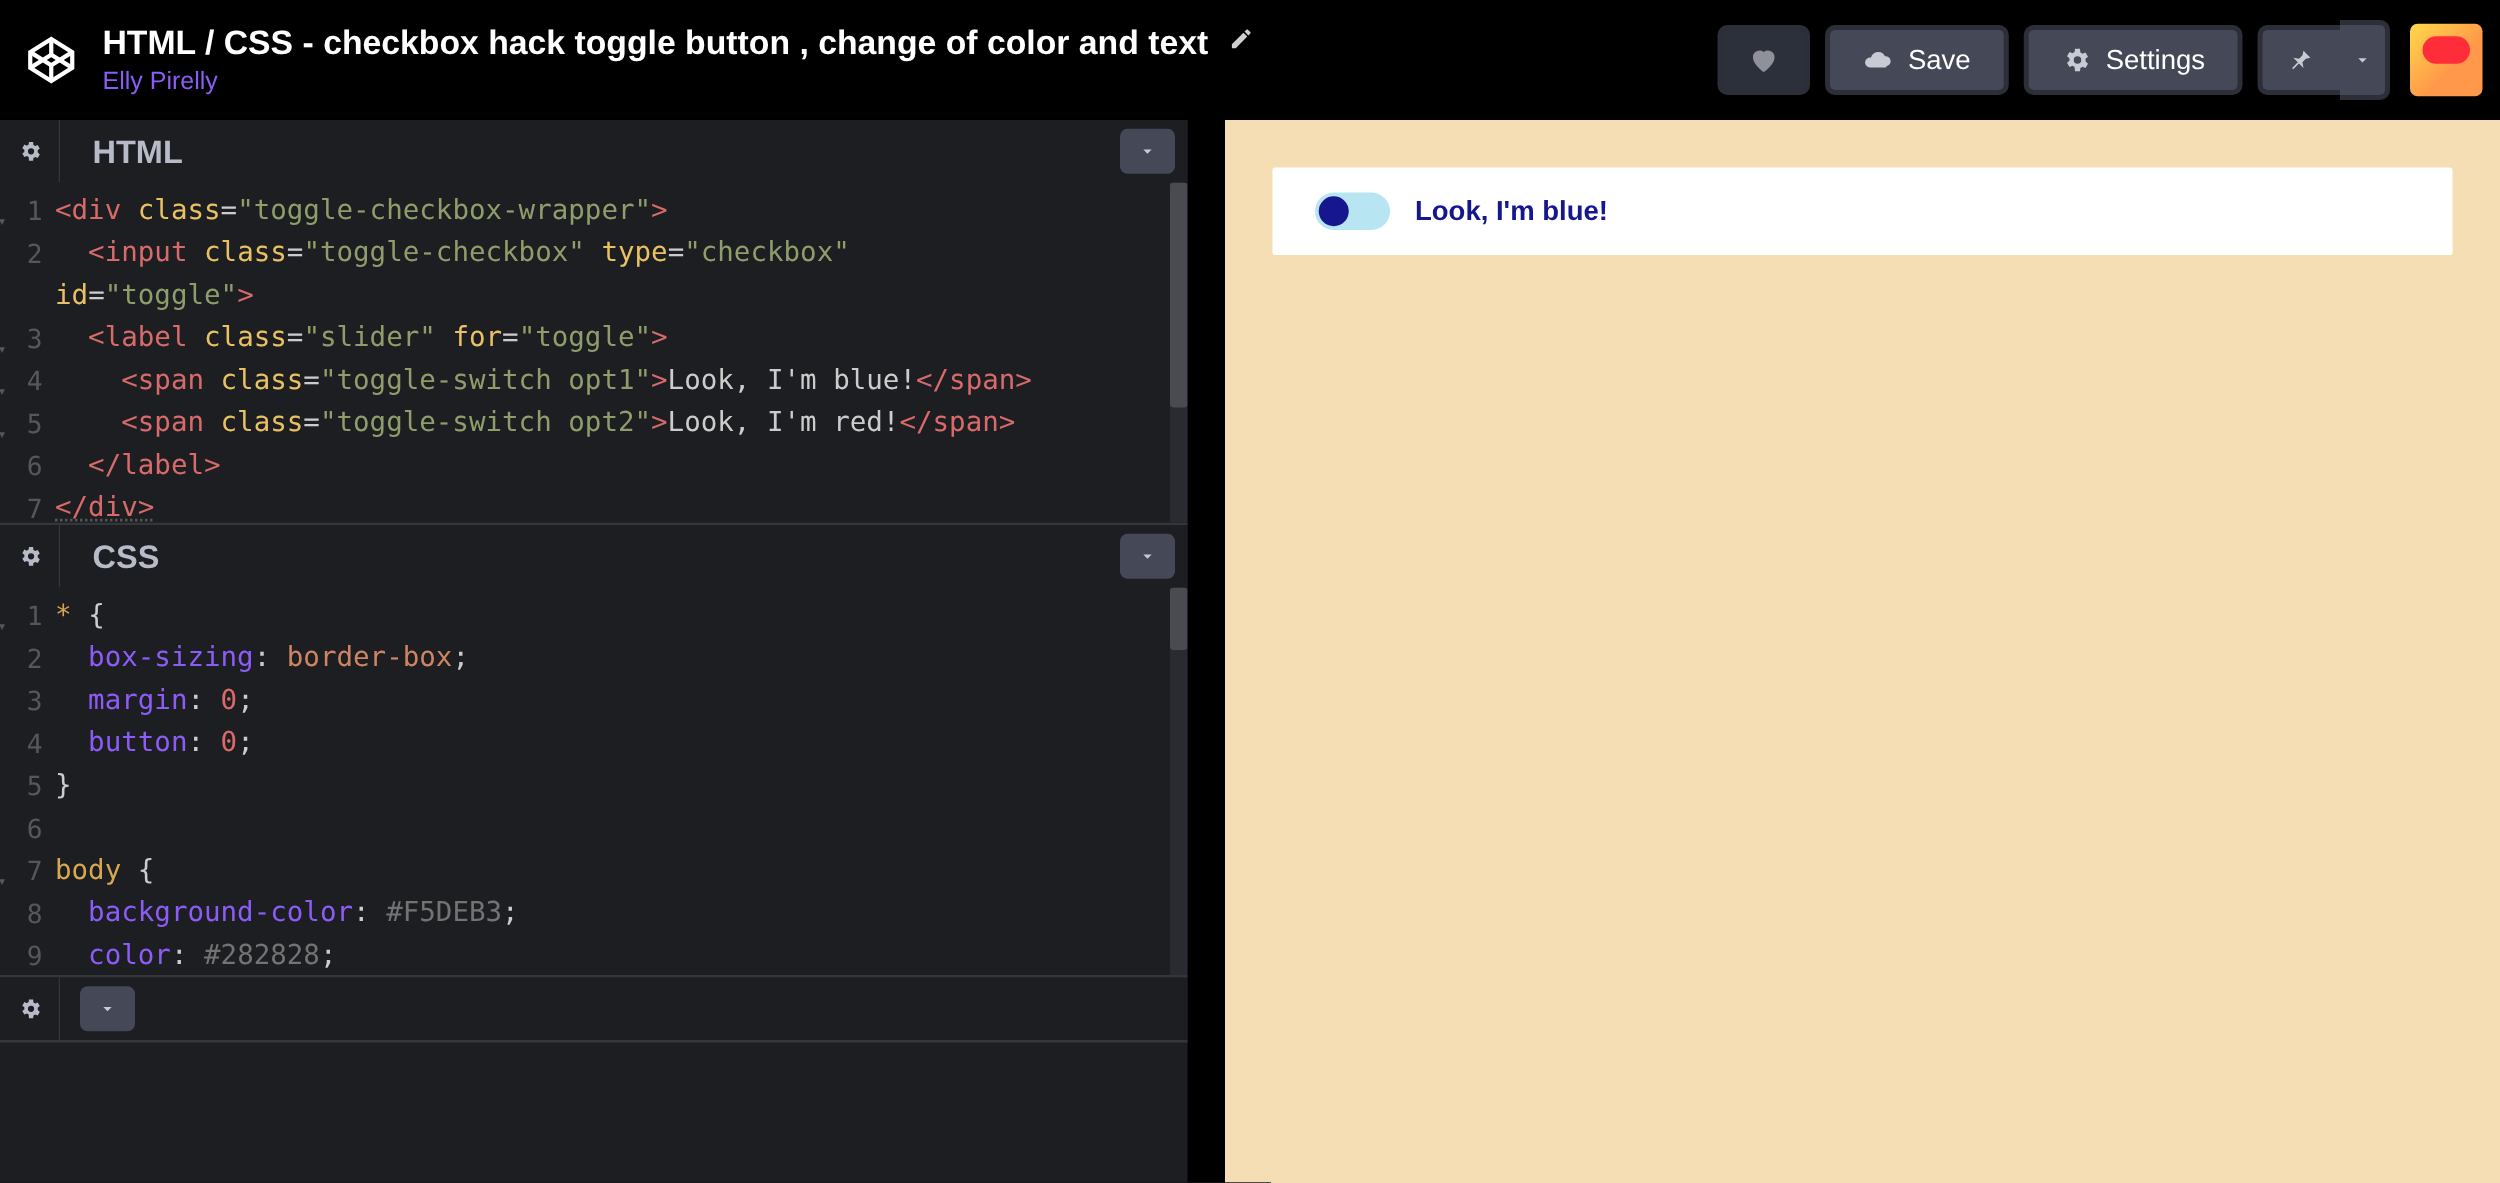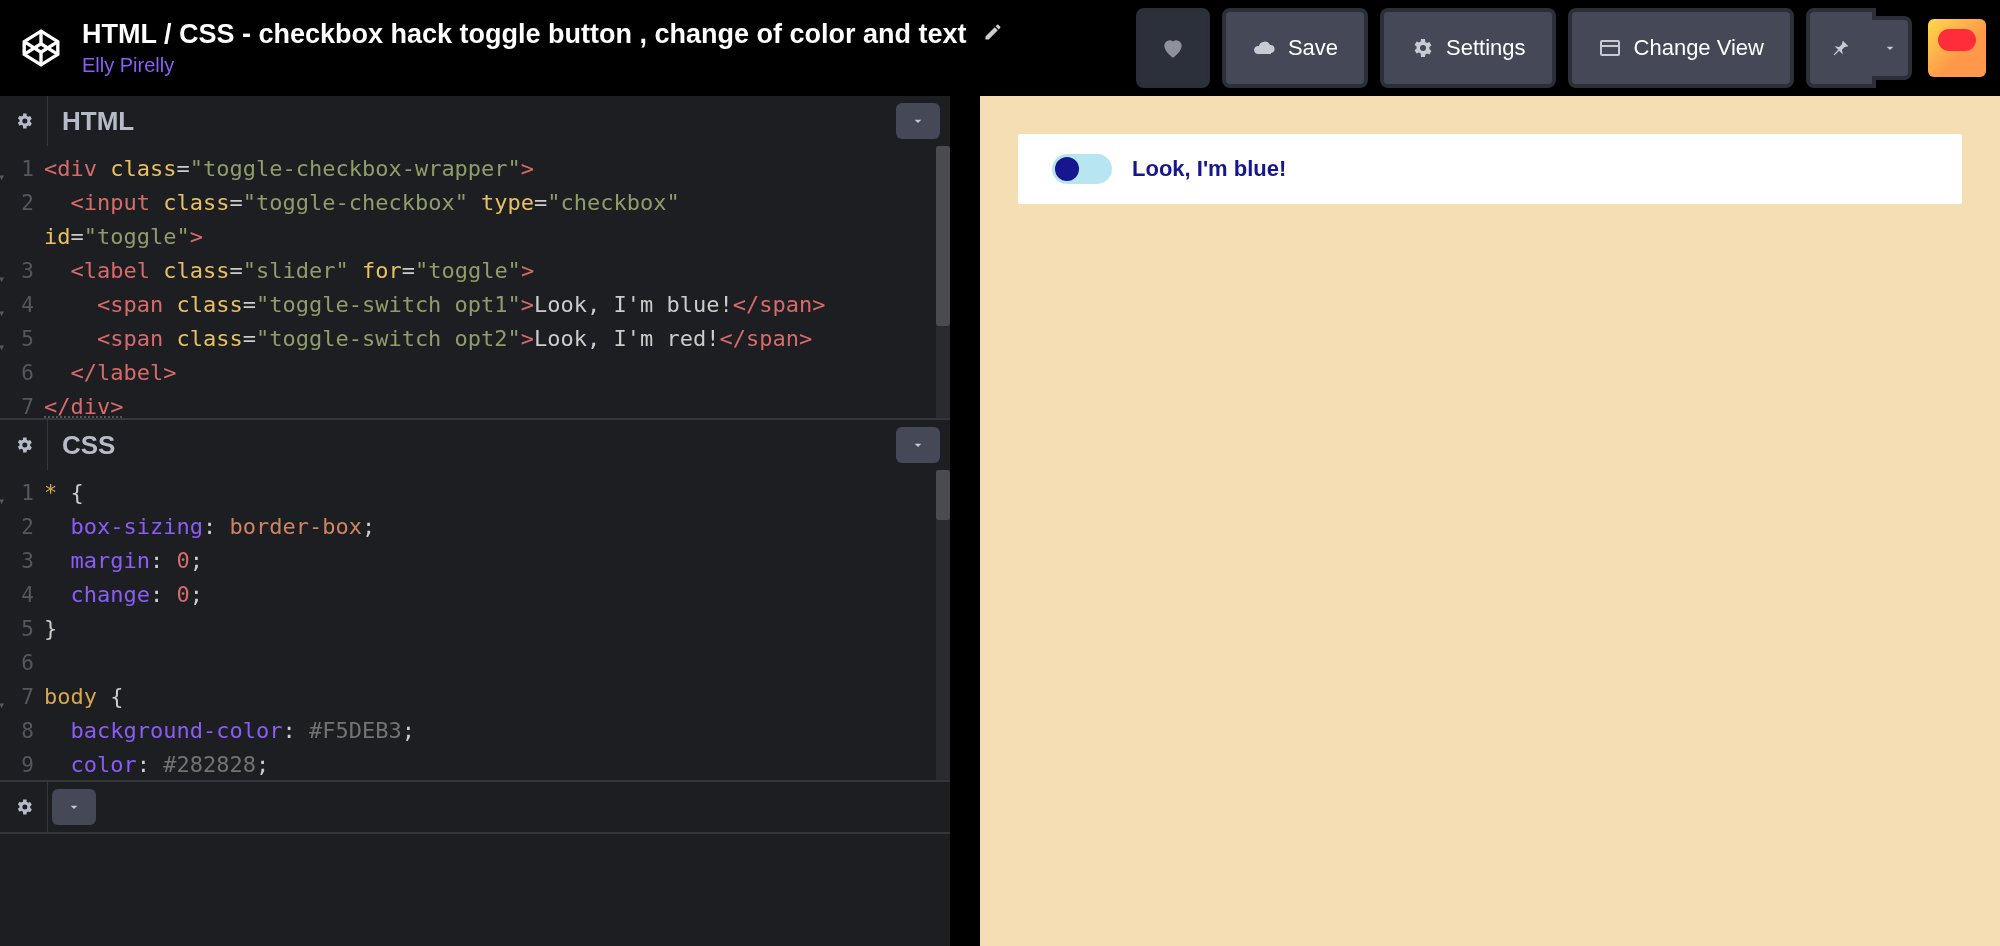--- a/index.html
+++ b/index.html
@@ -44,21 +44,21 @@
   font-size: 20px;
   color: #8b5cf6;
   margin-top: 4px;
 }
 .topbar-spacer { flex: 1; }
 .topbar-buttons { display: flex; gap: 12px; align-items: center; }
 .btn {
   background: #444857;
   border: 4px solid #2c2f38;
   color: #fff;
-  height: 80px;
+  height: 56px;
   padding: 0 26px;
   font-size: 22px;
   display: flex;
   align-items: center;
   gap: 12px;
   border-radius: 8px;
   cursor: pointer;
 }
 .btn.dark { background:#2c303a; }
 .btn.icon-only { padding: 0 20px; }
@@ -80,21 +80,21 @@
   margin-left:-16px; cursor:pointer;
 }
 .pin-btn{ border-radius:8px 0 0 8px; }
 
 .main { display:flex; height:calc(946px - 96px); }
 .editors { width: 980px; display:flex; flex-direction:column; background:#1d1e22; border-right:30px solid #000;}
 .preview { flex:1; background:#F5DEB3; padding:38px; }
 
 .panel { display:flex; flex-direction:column; border-bottom:2px solid #35363c;}
 .panel-head {
-  display:flex; align-items:center; gap:4px;
+  display:flex; align-items:center; gap:16px;
   background:#1d1e22; height:50px;
 }
 .gear-box{
   width:48px;height:50px;display:flex;align-items:center;justify-content:center;
   background:#1d1e22;border-right:1px solid #35363c; cursor:pointer;
 }
 .panel-title{
   font-size:26px; font-weight:700; color:#b7bbc8; padding-left:10px; flex:1;
 }
 .collapse-box{
@@ -198,29 +198,20 @@
       <span>Save</span>
     </button>
     <button class="btn">
       <span class="ico">
         <svg width="24" height="24" viewBox="0 0 24 24" fill="#c9cbd4">
             <path d="M19.4 13a7.5 7.5 0 0 0 0-2l2-1.6-2-3.4-2.4 1a7.3 7.3 0 0 0-1.7-1L15 3h-4l-.3 2.6a7.3 7.3 0 0 0-1.7 1l-2.4-1-2 3.4 2 1.6a7.5 7.5 0 0 0 0 2l-2 1.6 2 3.4 2.4-1a7.3 7.3 0 0 0 1.7 1L11 21h4l.3-2.6a7.3 7.3 0 0 0 1.7-1l2.4 1 2-3.4zM13 15a3 3 0 1 1 0-6 3 3 0 0 1 0 6z"></path>
           </svg>
       </span>
       <span>Settings</span>
     </button>
-    <button class="btn">
-      <span class="ico">
-        <svg width="24" height="24" viewBox="0 0 24 24" fill="none" stroke="#c9cbd4" stroke-width="2">
-            <rect x="3" y="5" width="18" height="14" rx="1"></rect>
-            <line x1="3" y1="10" x2="21" y2="10"></line>
-          </svg>
-      </span>
-      <span>Change View</span>
-    </button>
     <button class="btn icon-only pin-btn">
       <span class="ico">
         <svg width="22" height="22" viewBox="0 0 24 24" fill="#c9cbd4">
             <path d="M14 4l6 6-4 1-3 3 1 5-4-4-5 5-1-1 5-5-4-4 5 1 3-3z"></path>
           </svg>
       </span>
     </button>
     <div class="dropdown-caret">
       <svg width="16" height="16" viewBox="0 0 24 24" fill="#c9cbd4">
           <path d="M7 10l5 5 5-5z"></path>
@@ -295,21 +286,21 @@
           <div class="g">5</div>
           <div class="g">6</div>
           <div class="g fold">7</div>
           <div class="g">8</div>
           <div class="g">9</div>
 
         </div>
         <div class="code"><span class="sel">* </span><span class="punct">{</span>
 <span class="prop">  box-sizing</span><span class="punct">: </span><span class="val">border-box</span><span class="punct">;</span>
 <span class="prop">  margin</span><span class="punct">: </span><span class="num">0</span><span class="punct">;</span>
-<span class="prop">  change</span><span class="punct">: </span><span class="num">0</span><span class="punct">;</span>
+<span class="prop">  button</span><span class="punct">: </span><span class="num">0</span><span class="punct">;</span>
 <span class="punct">}</span>
 
 <span class="sel">body </span><span class="punct">{</span>
 <span class="prop">  background-color</span><span class="punct">: </span><span class="hex">#F5DEB3</span><span class="punct">;</span>
 <span class="prop">  color</span><span class="punct">: </span><span class="hex">#282828</span><span class="punct">;</span>
 
 </div>
         <div class="scrolltrack">
             <div class="scrollthumb" style="height:50px"></div>
           </div>

